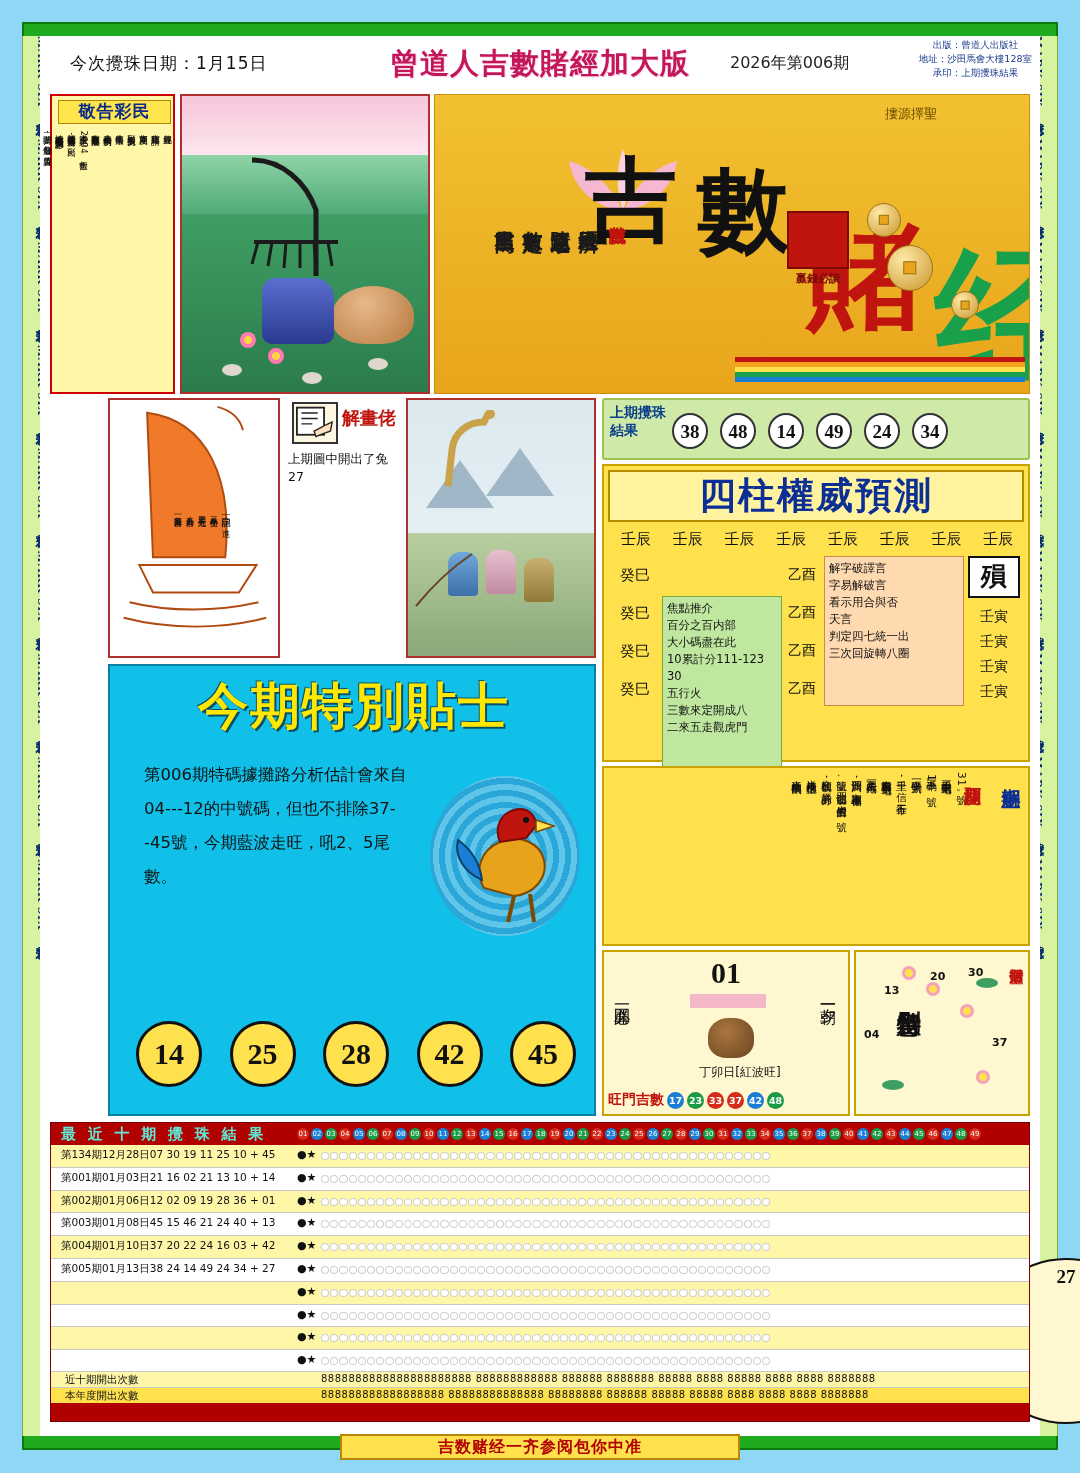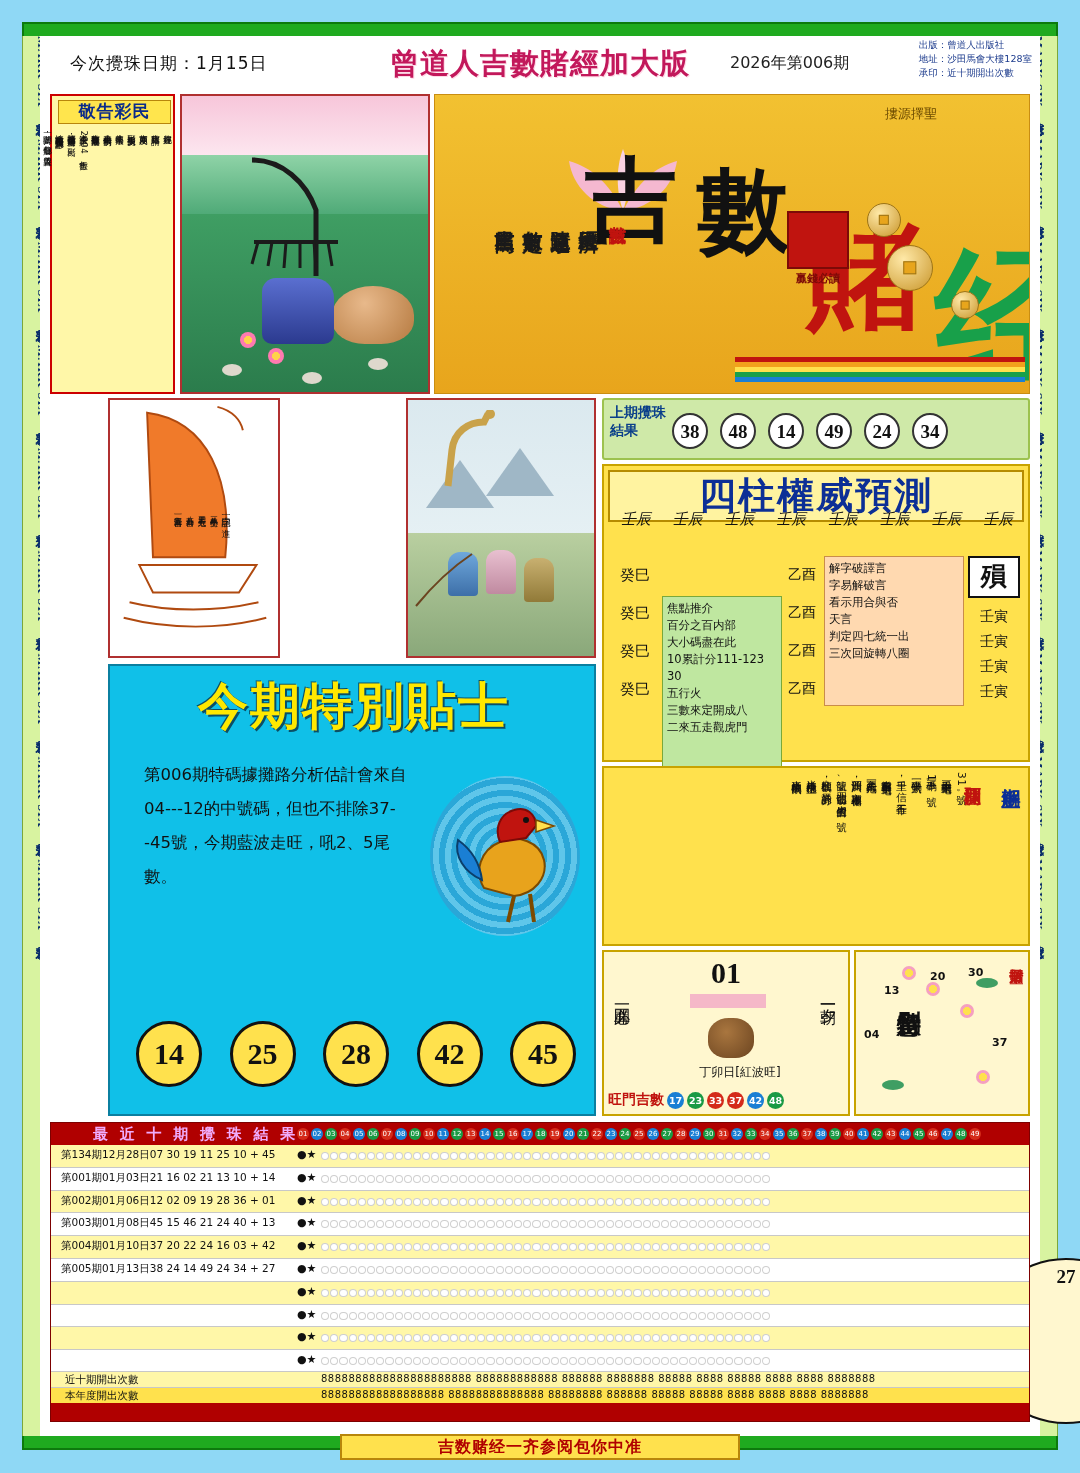--- a/index.html
+++ b/index.html
@@ -59,21 +59,21 @@
     font-weight:bold; font-size:29px; color:#c2185b;
     letter-spacing:1px;
     text-shadow:1px 1px 0 #ffd9e6;
   }
   .hdr-issue {
     position:absolute; left:690px; top:17px;
     font-family:"DejaVu Sans", sans-serif;
     font-size:16px; color:#222;
   }
   .hdr-pub {
-    position:absolute; right:8px; top:2px; text-align:left;
+    position:absolute; right:8px; top:2px; text-align:center;
     font-size:9.5px; color:#1b3a8c; line-height:14px;
   }
   
   .body-area {
     position:absolute; left:40px; top:92px; width:1000px; height:1344px;
     background:#ffffff;
   }
 
   
   .notice {
@@ -269,23 +269,22 @@
   }
   .sizhu-title {
     position:absolute; left:4px; top:4px; width:416px; height:52px;
     background:#fff3a0; border:2px solid #b58b00;
     text-align:center; line-height:48px;
     font-family:"Liberation Serif", serif;
     font-weight:bold; font-size:37px; color:#0c2f96;
     letter-spacing:2px;
   }
   .sizhu-row {
-    position:absolute; left:6px; top:44px; width:414px; height:26px;
+    position:absolute; left:6px; top:64px; width:414px; height:26px;
     display:flex;
-    font-style:italic;
   }
   .sizhu-row div {
     flex:1; text-align:center; font-family:"Liberation Serif", serif;
     font-size:15px; color:#111;
   }
   .sizhu-left {
     position:absolute; left:8px; top:90px; width:46px; height:190px;
     font-family:"Liberation Serif", serif; font-size:15px;
     text-align:center; line-height:38px; color:#111;
   }
@@ -463,21 +462,21 @@
     position:absolute; left:10px; top:1030px; width:980px; height:300px;
     background:#b00000; border:1px solid #7d0000;
   }
   .res-head {
     position:absolute; left:0; top:0; width:100%; height:22px;
     background:#b00000;
   }
   .res-title {
     position:absolute; left:10px; top:2px;
     font-family:"Liberation Serif", serif; font-weight:bold;
-    font-size:15px; color:#f0abfc; letter-spacing:4px;margin-left:32px;
+    font-size:15px; color:#5eead4; letter-spacing:4px;
   }
   .res-dots {
     position:absolute; left:246px; top:3px; width:724px; height:16px;
     display:flex; gap:2px; align-items:center; flex-wrap:nowrap; overflow:hidden;
   }
   .hn {
     width:12px; height:12px; border-radius:50%;
     font-size:7px; color:#fff; text-align:center; line-height:12px;
     font-family:"DejaVu Sans", sans-serif; flex:0 0 auto;
   }
@@ -555,21 +554,21 @@
 
   <div class="frame-inner"></div>
 
   <div class="header">
     <div class="hdr-date">今次攪珠日期：1月15日</div>
     <div class="hdr-title">曾道人吉數賭經加大版</div>
     <div class="hdr-issue">2026年第006期</div>
     <div class="hdr-pub">
       <div>出版：曾道人出版社</div>
       <div>地址：沙田馬會大樓128室</div>
-      <div>承印：近十期開出次數</div>
+      <div>承印：上期攪珠結果</div>
     </div>
   </div>
 
   <div class="body-area">
 
     <div class="notice">
       <div class="notice-title">敬告彩民</div>
       <div class="notice-cols">
         <div class="vcol">祝你好運</div>
         <div class="vcol">吉數賭經請</div>
@@ -650,20 +649,31 @@
       </svg>
       <div style="position:absolute; left:62px; top:110px; display:flex; flex-direction:row-reverse; gap:2px;">
         <div class="vcol" style="font-size:9px; line-height:11px;">一字記曰：進</div>
         <div class="vcol" style="font-size:8px; line-height:10px;">三羊八牛生勢</div>
         <div class="vcol" style="font-size:8px; line-height:10px;">君三四五六七</div>
         <div class="vcol" style="font-size:8px; line-height:10px;">八五卦前吉</div>
         <div class="vcol" style="font-size:8px; line-height:10px;">一隻五歸前吉</div>
       </div>
     </div>
 
+    <div class="solve-box">
+      <div class="solve-icon">
+        <svg viewBox="0 0 46 42" width="42" height="38">
+          <rect x="3" y="4" width="30" height="30" fill="#fff" stroke="#222" stroke-width="2"></rect>
+          <path d="M8 10 L26 10 M8 16 L26 16 M8 22 L20 22" stroke="#222" stroke-width="1.5"></path>
+          <path d="M22 30 C30 26 36 22 42 20 L40 30 C34 32 28 34 24 36 Z" fill="#ffe0c0" stroke="#222" stroke-width="1.5"></path>
+        </svg>
+      </div>
+      <div class="solve-title">解畫佬</div>
+      <div class="solve-text">上期圖中開出了兔27</div>
+    </div>
 
     <div class="pic2">
       <div class="p2-mtn" style="left:18px; top:60px;"></div>
       <div class="p2-mtn" style="left:78px; top:48px;"></div>
       <div class="p2-hill"></div>
       <svg style="position:absolute; left:20px; top:10px;" width="96" height="80" viewBox="0 0 96 80">
         <path d="M20 76 L24 40 C26 22 40 12 56 12 L60 4" stroke="#c9a24a" stroke-width="7" fill="none"></path>
         <circle cx="62" cy="4" r="5" fill="#c9a24a"></circle>
       </svg>
       <div class="p2-fig" style="left:40px; top:152px; background:linear-gradient(#6fa8dc,#3d6fa8);"></div>

